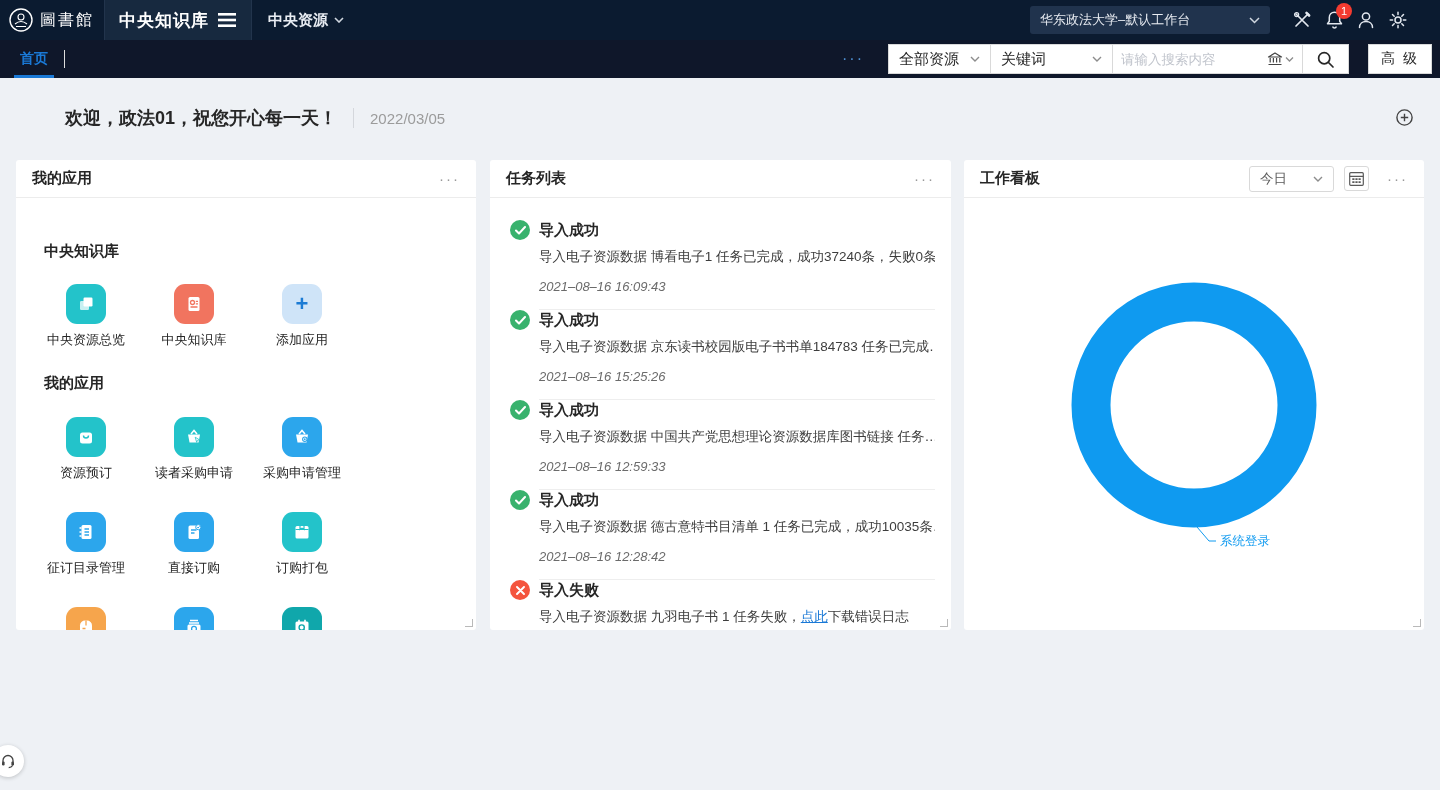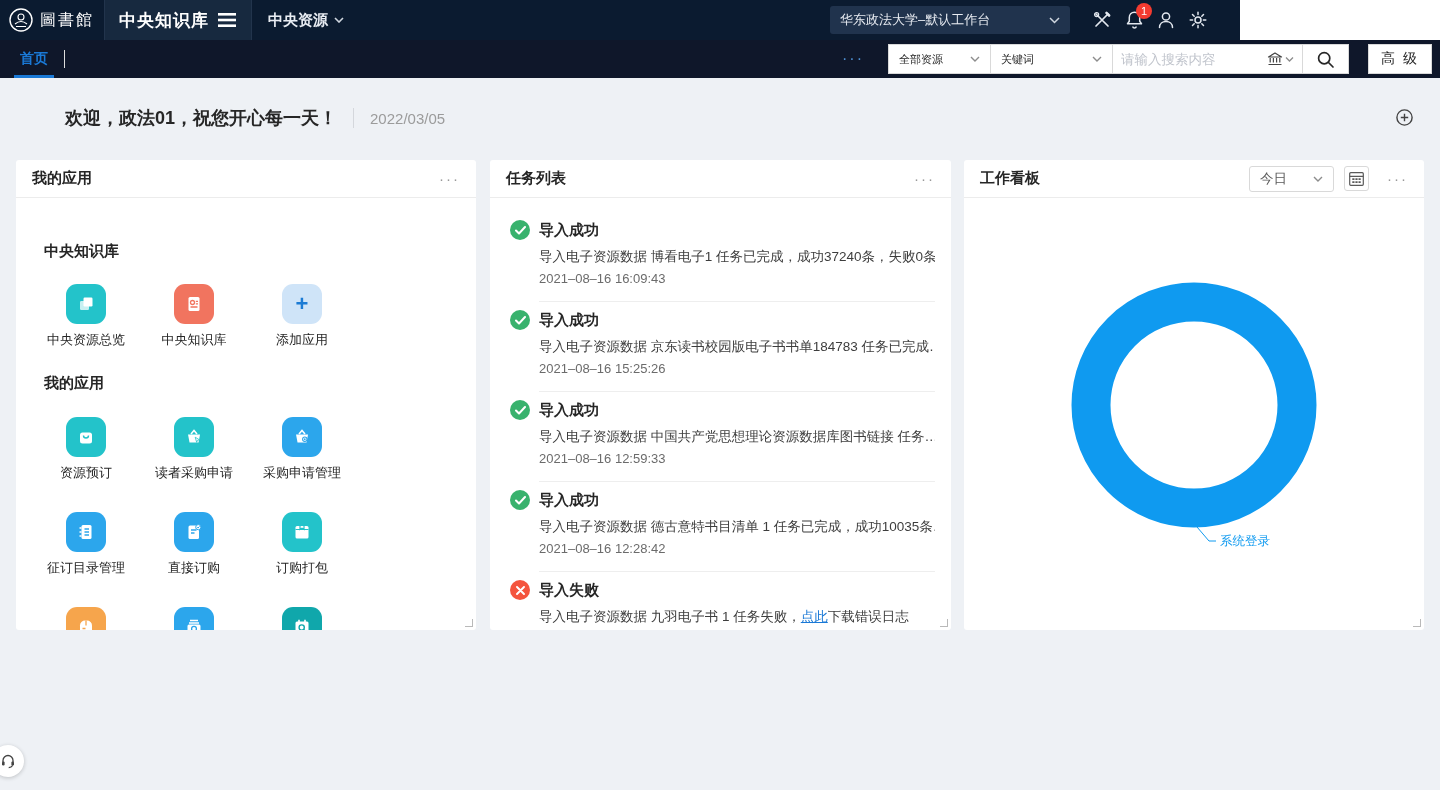--- a/index.html
+++ b/index.html
@@ -1,39 +1,39 @@
 <!DOCTYPE html>
 <html><head>
 <meta charset="utf-8">
 <style>
   * { margin:0; padding:0; box-sizing:border-box; }
   html,body { background:#fff; }
   body { font-family:"Liberation Sans","DejaVu Sans",sans-serif; width:1440px; height:799px; position:relative; overflow:hidden; color:#262626; }
 
   
-  .topbar { position:absolute; left:0; top:0; width:1240px; height:40px; background:#0b1b30; display:flex; align-items:flex-start; }
+  .topbar { position:absolute; left:0; top:0; width:1440px; height:40px; background:#0b1b30; display:flex; align-items:flex-start; }
   .logo { display:flex; align-items:center; gap:6px; padding:0 10px 0 8px; height:40px; border-right:1px solid #22344c; }
   .logo-text { color:#fff; font-family:"Liberation Serif","DejaVu Serif",serif; font-size:16px; letter-spacing:2px; }
   .app-title { height:40px; background:#17293f; display:flex; align-items:center; gap:8px; padding:0 14px; }
   .app-title-text { color:#fff; font-size:17px; font-weight:bold; letter-spacing:1px; }
   .nav-item { display:flex; align-items:center; gap:6px; padding:0 16px; color:#e8ecf2; font-size:15px; font-weight:bold; height:40px; border-left:1px solid #22344c; }
   .tb-right { margin-left:auto; display:flex; align-items:center; gap:0; padding-right:26px; }
   .workspace { width:240px; height:28px; background:#20334d; border-radius:3px; display:flex; align-items:center; color:#e8ecf2; font-size:13px; padding:0 10px; margin-right:16px; }
   .workspace span { flex:1; }
   .tb-icon { width:32px; height:40px; display:flex; align-items:center; justify-content:center; position:relative; cursor:pointer; }
   .badge { position:absolute; top:3px; right:-2px; min-width:16px; height:16px; border-radius:8px; color:#fff; font-size:11px; display:flex; align-items:center; justify-content:center; padding:0 4px; }
 
   
   .tabrow { position:absolute; left:0; top:40px; width:1440px; height:38px; background:#0f172a; display:flex; align-items:center; }
   .tab-home { margin-left:14px; color:#1a79d6; font-size:14px; font-weight:bold; height:38px; display:flex; align-items:center; position:relative; padding:0 6px; cursor:pointer; }
   .tab-home::after { content:""; position:absolute; left:0; right:0; bottom:0; height:3px; background:#1a79d6; }
   .tab-div { width:1px; height:18px; background:#ddd; margin-left:10px; }
   .tabs-overflow { position:absolute; left:842px; top:0; height:38px; display:flex; align-items:center; color:#4d8ed0; font-size:16px; letter-spacing:2px; cursor:pointer; }
   .search-group { position:absolute; left:888px; top:4px; display:flex; align-items:stretch; height:30px; }
-  .sel { border:1px solid #d9d9d9; background:#fff; display:flex; align-items:center; font-size:11px; color:#262626; padding:8px 10px; cursor:pointer; }
+  .sel { border:1px solid #d9d9d9; background:#fff; display:flex; align-items:center; font-size:15px; color:#262626; padding:8px 10px; cursor:pointer; }
   .sel + .sel, .sel + .sinput, .sinput + .sbtn { border-left:none; }
   .sel .chev { margin-left:auto; }
   .sel.scope { width:103px; }
   .sel.field { width:122px; }
   .sinput { border:1px solid #d9d9d9; width:190px; display:flex; align-items:center; padding:0 8px; background:#fff; }
   .sinput input { border:none; outline:none; flex:1; font-size:13.5px; color:#262626; min-width:0; font-family:inherit; }
   .sinput input::placeholder { color:#c0c4cc; }
   .sbtn { border:1px solid #d9d9d9; width:46px; display:flex; align-items:center; justify-content:center; background:#fff; cursor:pointer; }
   .adv-btn { position:absolute; left:1368px; top:4px; width:64px; height:30px; border:1px solid #d9d9d9; background:#fff; font-size:14px; color:#262626; display:flex; align-items:center; justify-content:center; cursor:pointer; letter-spacing:2px; }
 
@@ -61,21 +61,21 @@
   .tile { width:40px; height:40px; border-radius:11px; margin:0 auto; display:flex; align-items:center; justify-content:center; }
   .app-label { margin-top:7px; font-size:13px; color:#262626; white-space:nowrap; }
   .plus-glyph { font-size:22px; color:#1c7bd4; font-weight:bold; line-height:1; }
 
   
   .task { position:absolute; left:0; width:461px; }
   .t-icon { position:absolute; left:20px; top:0; width:20px; height:20px; border-radius:50%; display:flex; align-items:center; justify-content:center; }
   .t-main { margin-left:49px; margin-right:16px; }
   .t-title { font-size:15px; font-weight:bold; color:#262626; line-height:20px; }
   .t-desc { font-size:13.5px; color:#3d3d3d; margin-top:8px; white-space:nowrap; overflow:hidden; line-height:18px; }
-  .t-time { font-size:13px; color:#6b6b6b; margin-top:4px; line-height:17px; }
+  .t-time { font-size:13px; color:#6b6b6b; margin-top:12px; line-height:17px;font-style:italic; }
   .t-sep  { border-bottom:1px solid #eee; margin-top:14px; }
   .t-link { color:#1a79d6; text-decoration:underline; cursor:pointer; }
 
   
   .range-sel { width:85px; height:26px; border:1px solid #d9d9d9; border-radius:3px; display:flex; align-items:center; font-size:13.5px; color:#595959; padding:0 10px; margin-left:auto; cursor:pointer; }
   .range-sel .chev { margin-left:auto; }
   .cal-btn { width:25px; height:25px; border:1px solid #d9d9d9; border-radius:3px; display:flex; align-items:center; justify-content:center; margin-left:10px; cursor:pointer; }
   .board .p-menu { margin-left:18px; }
 
   

